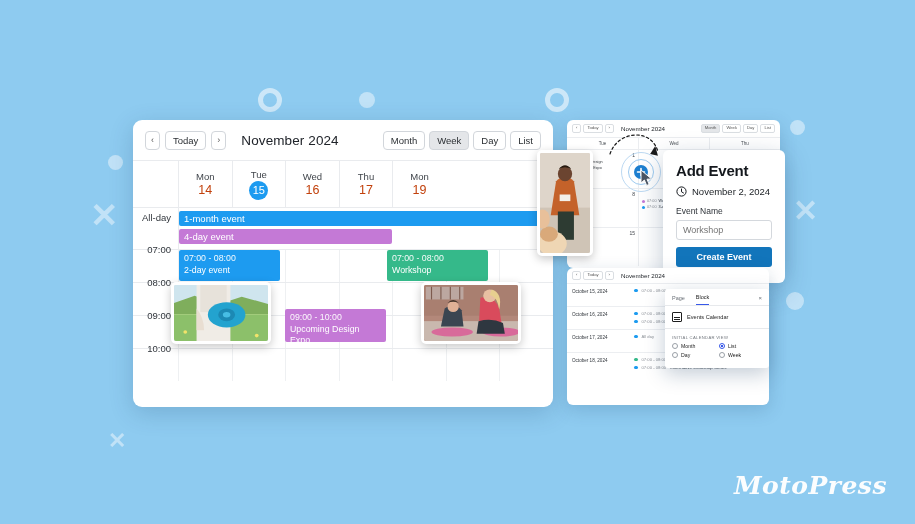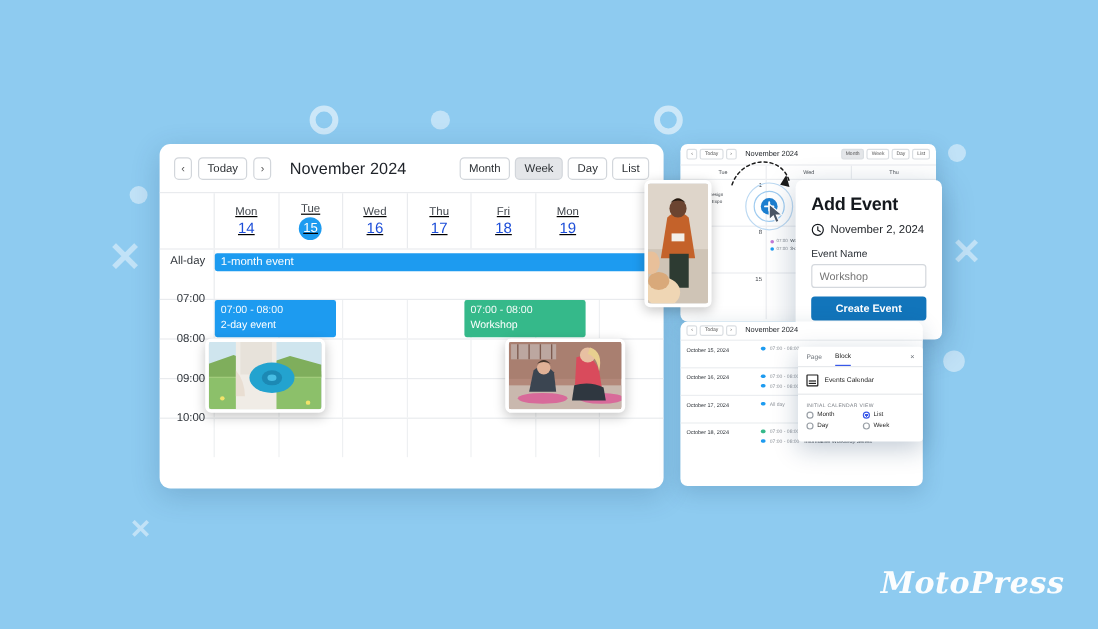--- a/index.html
+++ b/index.html
@@ -63,25 +63,24 @@
     display: grid;
     grid-template-columns: 45px repeat(7, 1fr);
     border-top: 1px solid #e9ebee;
     height: 47px;
   }
   .cal-headrow > div {
     border-left: 1px solid #e9ebee;
     display: flex; flex-direction: column;
     align-items: center; justify-content: center;
     gap: 1px;
-    text-decoration: underline;
   }
   .cal-headrow > div:first-child { border-left: none; }
   .dow { font-size: 9.5px; color: #40454b; }
-  .dnum { font-size: 12.5px; color: #1d4ed8; }
+  .dnum { font-size: 12.5px; color: #c2410c; }
   .dnum.today {
     background: #1d9bf0; color: #fff;
     width: 19px; height: 19px; border-radius: 50%;
     display: flex; align-items: center; justify-content: center;
     font-size: 11px;
   }
 
   .allday-row {
     display: grid;
     grid-template-columns: 45px 1fr;
@@ -328,35 +327,34 @@
       </div>
       <div>
         <span class="dow">Wed</span>
         <span class="dnum">16</span>
       </div>
       <div>
         <span class="dow">Thu</span>
         <span class="dnum">17</span>
       </div>
       <div>
-        <span class="dow">Fri</span>
-        <span class="dnum">18</span>
-      </div>
-      <div>
         <span class="dow">Mon</span>
         <span class="dnum">19</span>
       </div>
     </div>
 
     <div class="allday-row">
       <div class="allday-label">All-day</div>
       <div class="allday-track">
         <div class="ad-ev" style="background:#1d9bf0;width:100%;">
           <span>1-month event</span>
         </div>
+        <div class="ad-ev" style="background:#c479d6;width:57%;">
+          <span>4-day event</span>
+        </div>
       </div>
     </div>
 
     <div class="time-body">
       <div class="time-rows">
         <div class="trow">
           <div class="tlabel">07:00</div>
           <div class="tcell"></div>
             <div class="tcell"></div>
           <div class="tcell"></div>
@@ -398,20 +396,24 @@
       </div>
 
       <div class="ev-layer">
         <div class="ev" style="background:#1d9bf0;left:46px;top:1px;width:101px;height:31px;">
           <div class="t">07:00 - 08:00</div>
           <div>2-day event</div>
         </div>
         <div class="ev" style="background:#35b98a;left:254px;top:1px;width:101px;height:31px;">
           <div class="t">07:00 - 08:00</div>
           <div>Workshop</div>
+        </div>
+        <div class="ev" style="background:#c479d6;left:152px;top:60px;width:101px;height:33px;">
+          <div class="t">09:00 - 10:00</div>
+          <div>Upcoming Design Expo</div>
         </div>
       </div>
 
       <div class="photo" style="left:38px;top:33px;width:100px;height:62px;">
         <svg viewBox="0 0 100 62" width="100%" height="100%" preserveAspectRatio="none">
           <rect width="100" height="62" fill="#cfe6ef"></rect>
           <rect y="30" width="100" height="32" fill="#8cc06a"></rect>
           <rect y="27" width="100" height="6" fill="#a8cf80"></rect>
           <rect x="0" y="0" width="100" height="22" fill="#cfe5ee"></rect>
           <path d="M0 20 L22 12 L46 22 L72 13 L100 21 L100 32 L0 32Z" fill="#7fae5c"></path>

